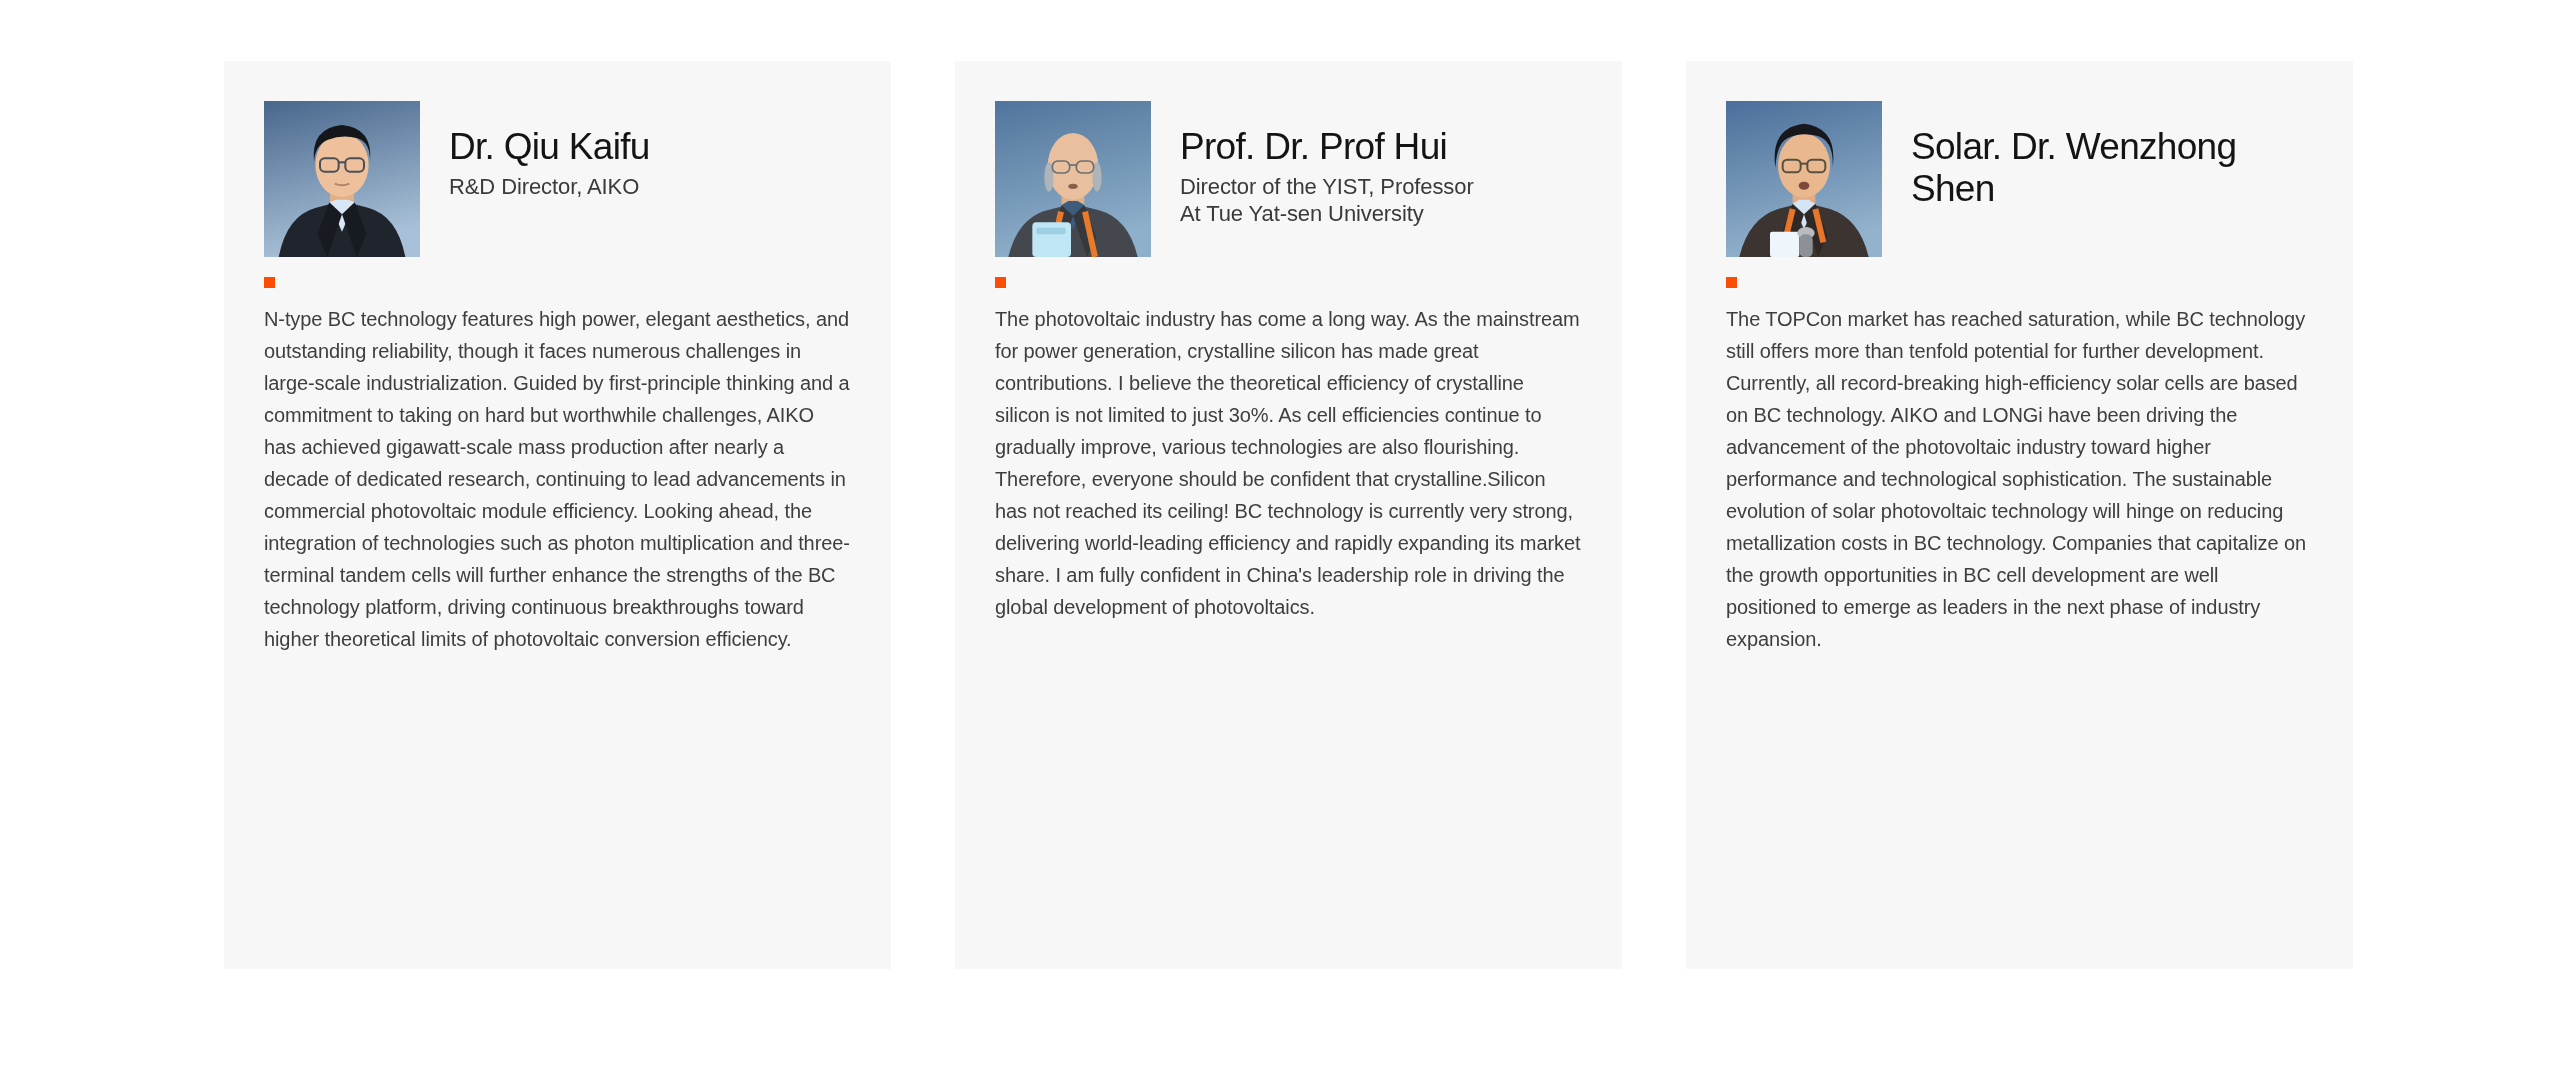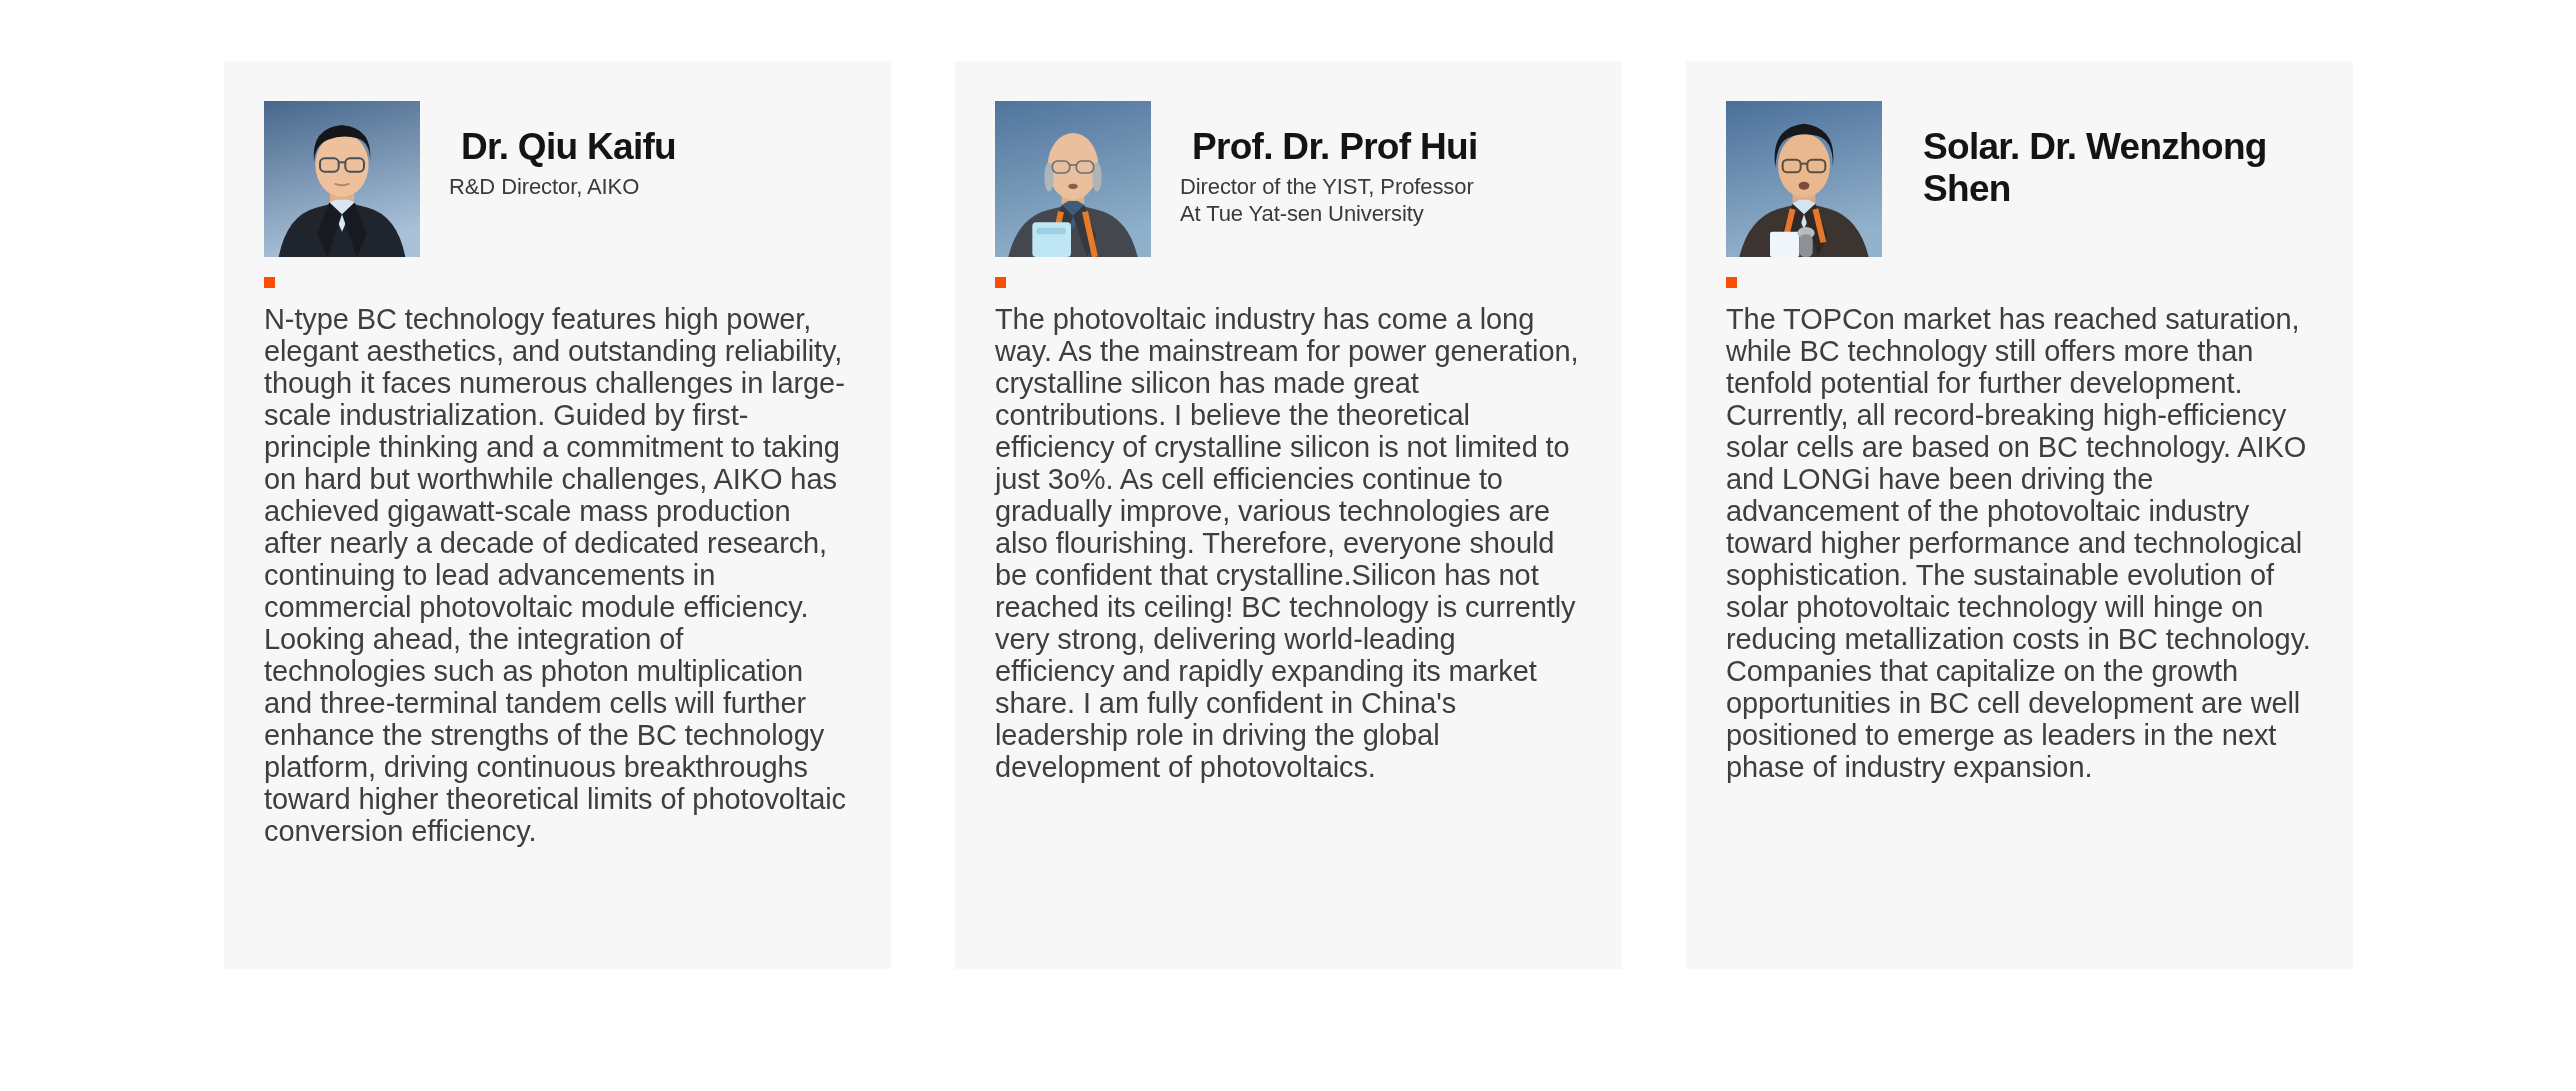--- a/index.html
+++ b/index.html
@@ -36,43 +36,42 @@
     overflow: hidden;
   }
   .photo svg { display: block; width: 156px; height: 156px; }
   .identity {
     margin-left: 29px;
     padding-top: 25px;
   }
   .name {
     font-size: 37px;
     line-height: 42px;
-    font-weight: 700;
+    font-weight: 400;
     color: var(--name-color, #141414);
     letter-spacing: -0.7px;
-    margin-left: 12px;
   }
   .role {
     margin-top: 5px;
     font-size: 22px;
     line-height: 27px;
     color: var(--role-color, #3a3a3a);
     letter-spacing: -0.1px;
     white-space: pre-line;
   }
   .marker {
     width: 11.3px;
     height: 11.3px;
     margin-top: 20px;
     background: var(--accent, #fb4e04);
   }
   .quote {
     margin: 14.7px 0 0 0;
     width: 587px;
-    font-size: 29px;
+    font-size: 20px;
     line-height: 32px;
     color: var(--quote-color, #3e3e3e);
     letter-spacing: -0.1px;
   }
 </style>
 </head>
 <body>
 
 <section class="cards-row">
 

